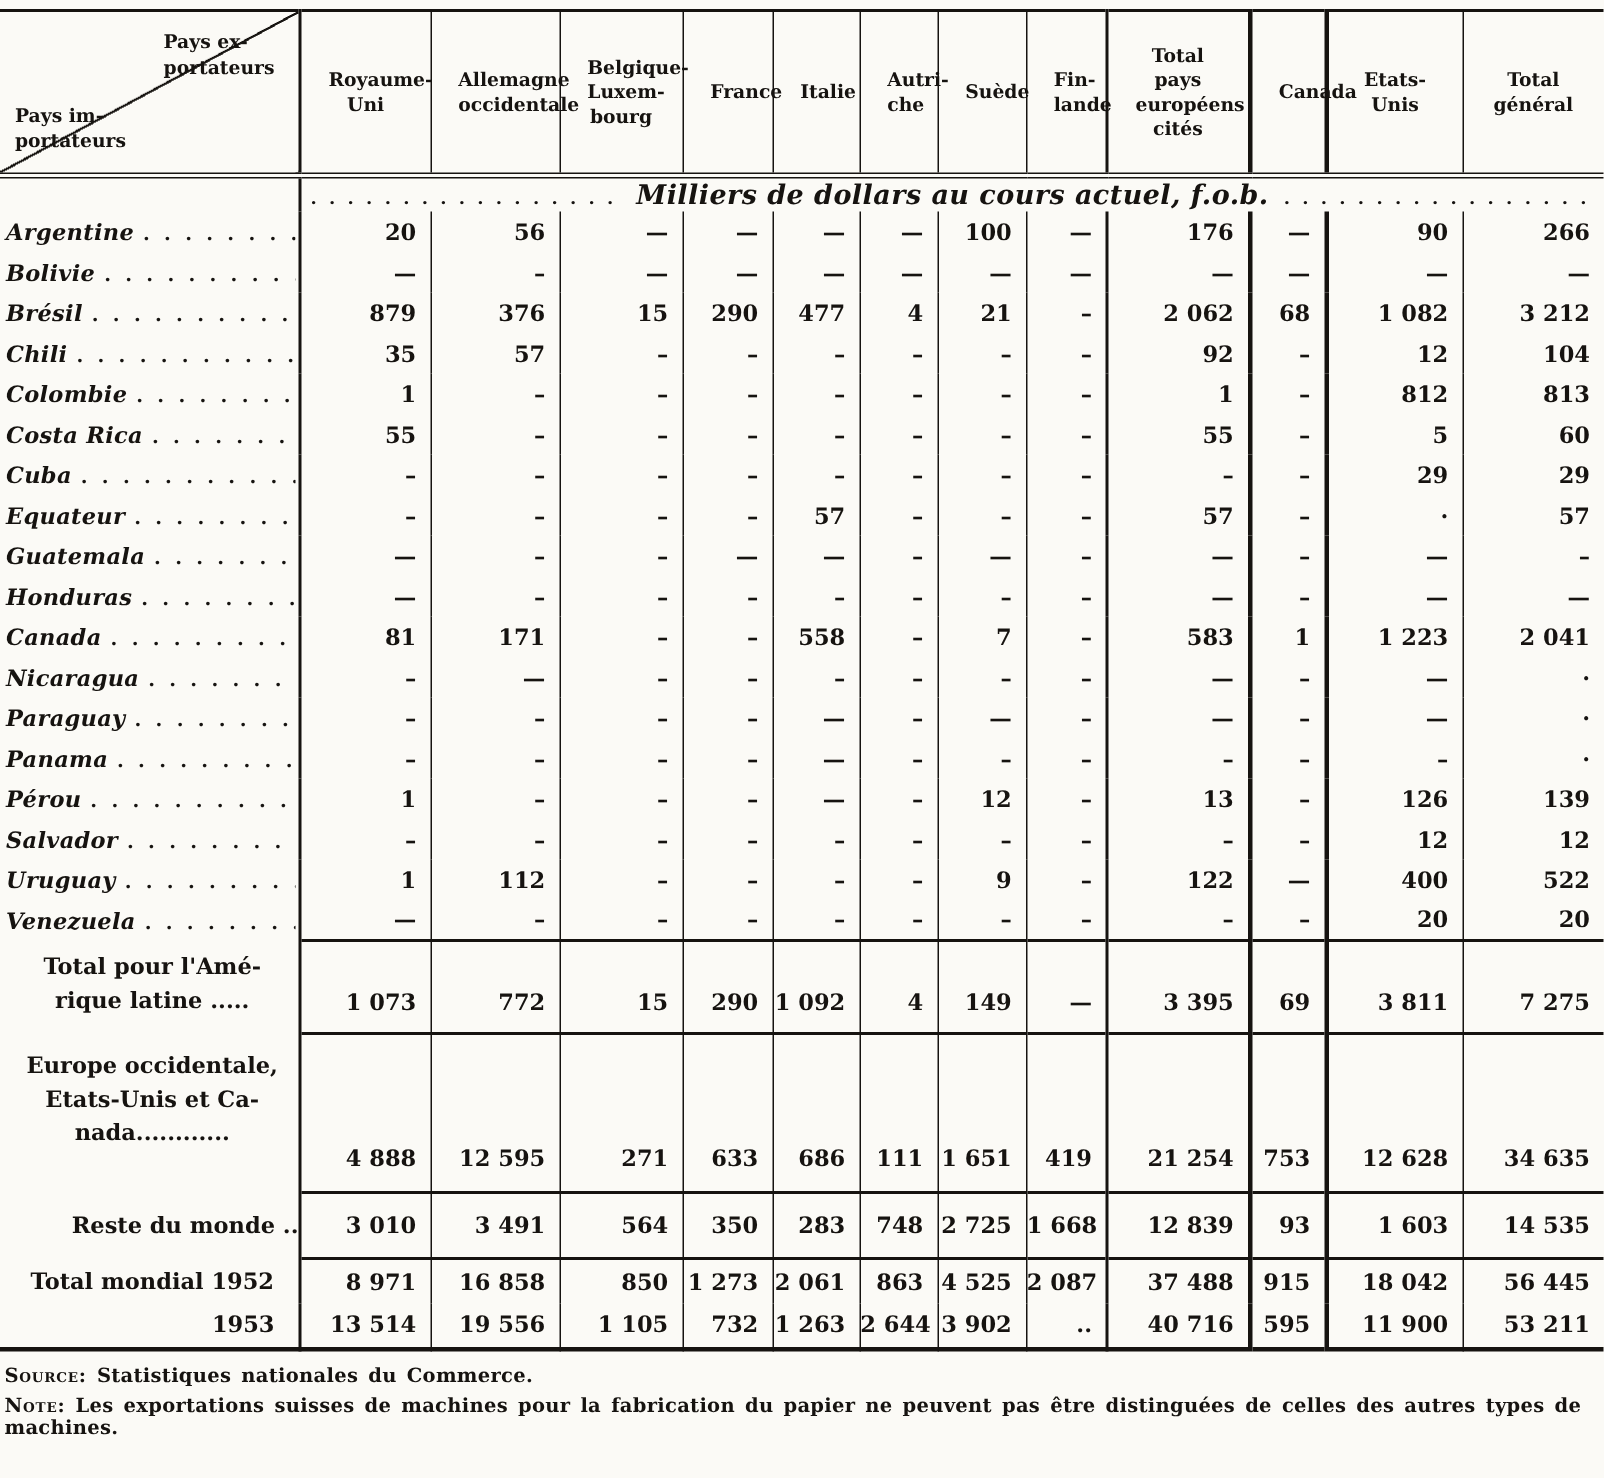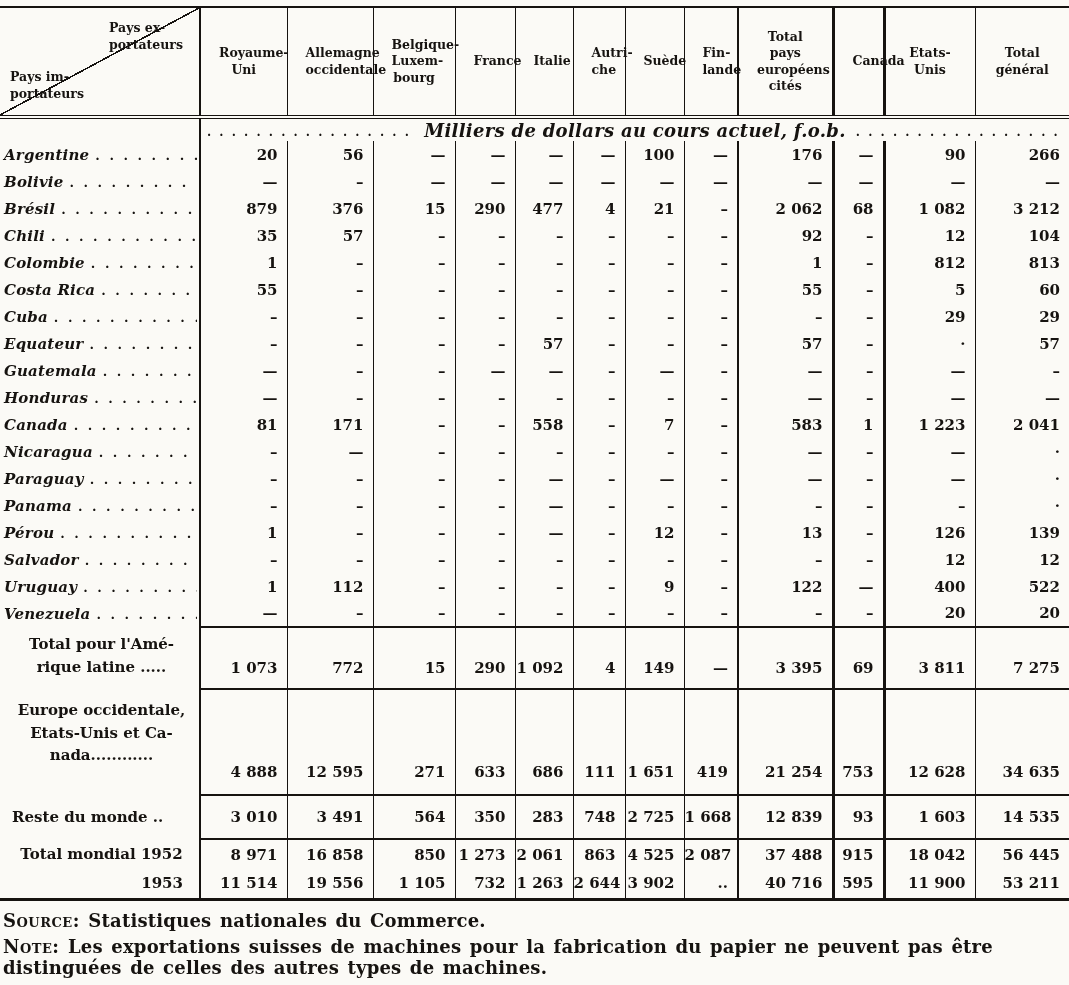--- a/index.html
+++ b/index.html
@@ -61,25 +61,25 @@
   .total-row .lbl-cell { font-size: 15px; font-weight: bold; line-height: 1.5; }
   tr.rule td { border-top: 2px solid #161310; }
   tr.rule td:first-child { border-top: none; }
   tr.t0 td { height: 62px; vertical-align: bottom; padding-bottom: 11px; }
   tr.t1 td { height: 106px; vertical-align: bottom; padding-bottom: 13px; }
   tr.t1 td.lbl-cell { vertical-align: top; padding-top: 10px; }
   tr.t2 td { height: 44px; vertical-align: middle; }
   tr.t3 td { height: 30px; vertical-align: middle; }
   tr.t4 td { height: 30px; vertical-align: middle; }
   .tl-center { text-align: center; }
-  .tl-left { text-align: left; padding-left: 12px; }
+  .tl-left { text-align: right; padding-left: 12px; }
   .tl-right { text-align: right; padding-right: 16px; }
 
   .footer { margin-top: 9px; padding: 0 3px; }
-  .fline { font-size: 18px; font-weight: bold; margin-bottom: 5px; letter-spacing: 0.2px; word-spacing: 2px; }
+  .fline { font-size: 13px; font-weight: bold; margin-bottom: 5px; letter-spacing: 0.2px; word-spacing: 2px; }
   .sc { font-variant: small-caps; letter-spacing: 0.5px; }
 </style>
 </head>
 <body>
 
 <div class="page">
 
   <table class="t">
     <colgroup id="cols">
         <col style="width: 200px;">
@@ -542,21 +542,21 @@
           <td class="val c6">863</td>
           <td class="val c7">4 525</td>
           <td class="val c8">2 087</td>
           <td class="val c9">37 488</td>
           <td class="val c10">915</td>
           <td class="val c11">18 042</td>
           <td class="val c12">56 445</td>
         </tr>
         <tr class="total-row t4">
           <td class="lbl-cell tl-right">1953</td>
-          <td class="val c1">11 514</td>
+          <td class="val c1">13 514</td>
           <td class="val c2">19 556</td>
           <td class="val c3">1 105</td>
           <td class="val c4">732</td>
           <td class="val c5">1 263</td>
           <td class="val c6">2 644</td>
           <td class="val c7">3 902</td>
           <td class="val c8">..</td>
           <td class="val c9">40 716</td>
           <td class="val c10">595</td>
           <td class="val c11">11 900</td>

